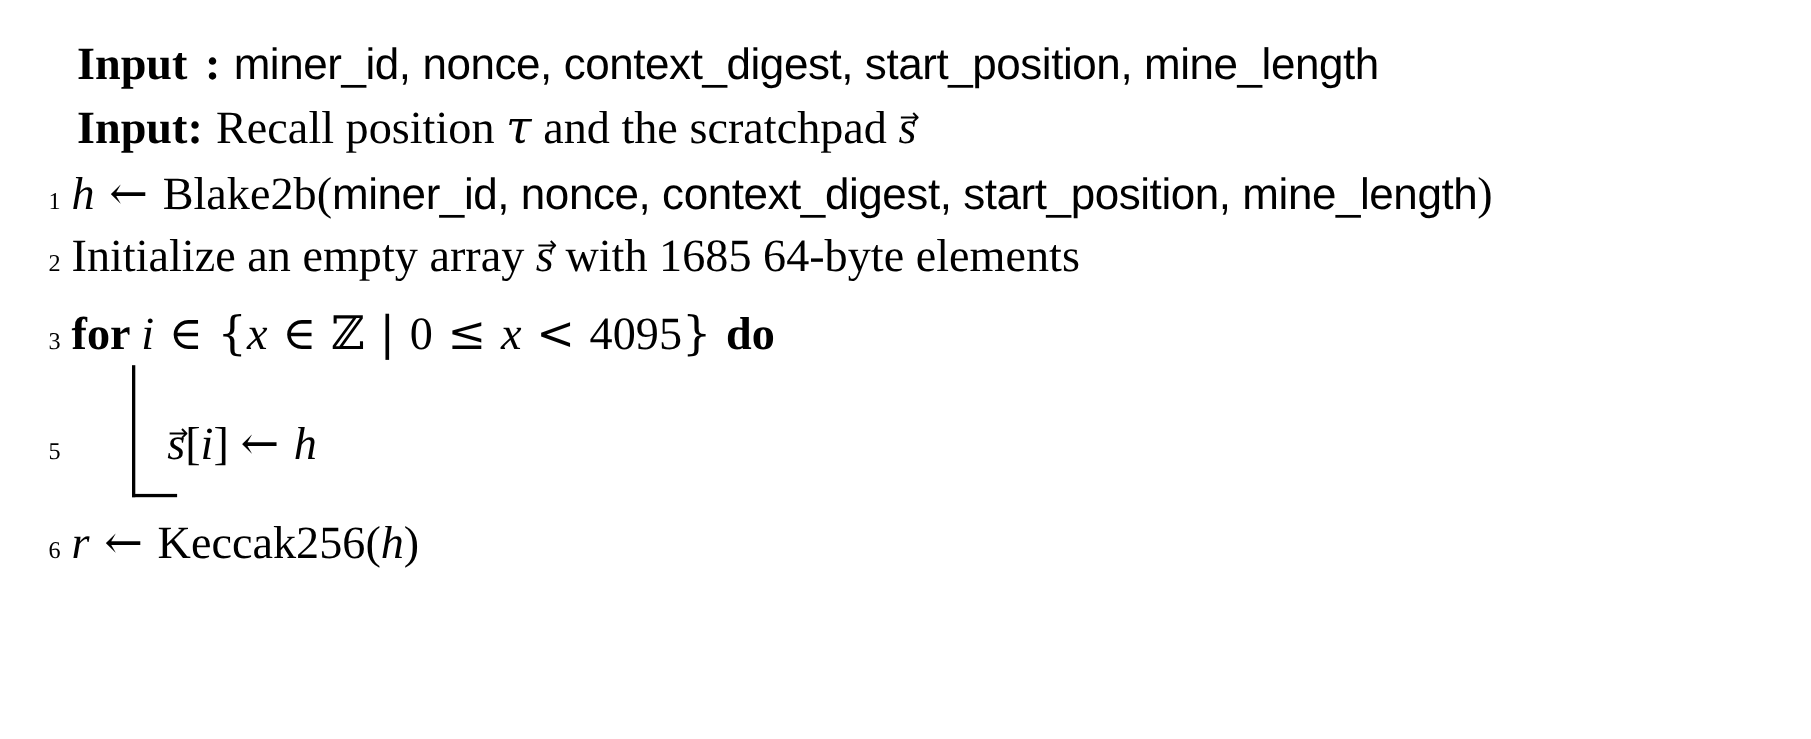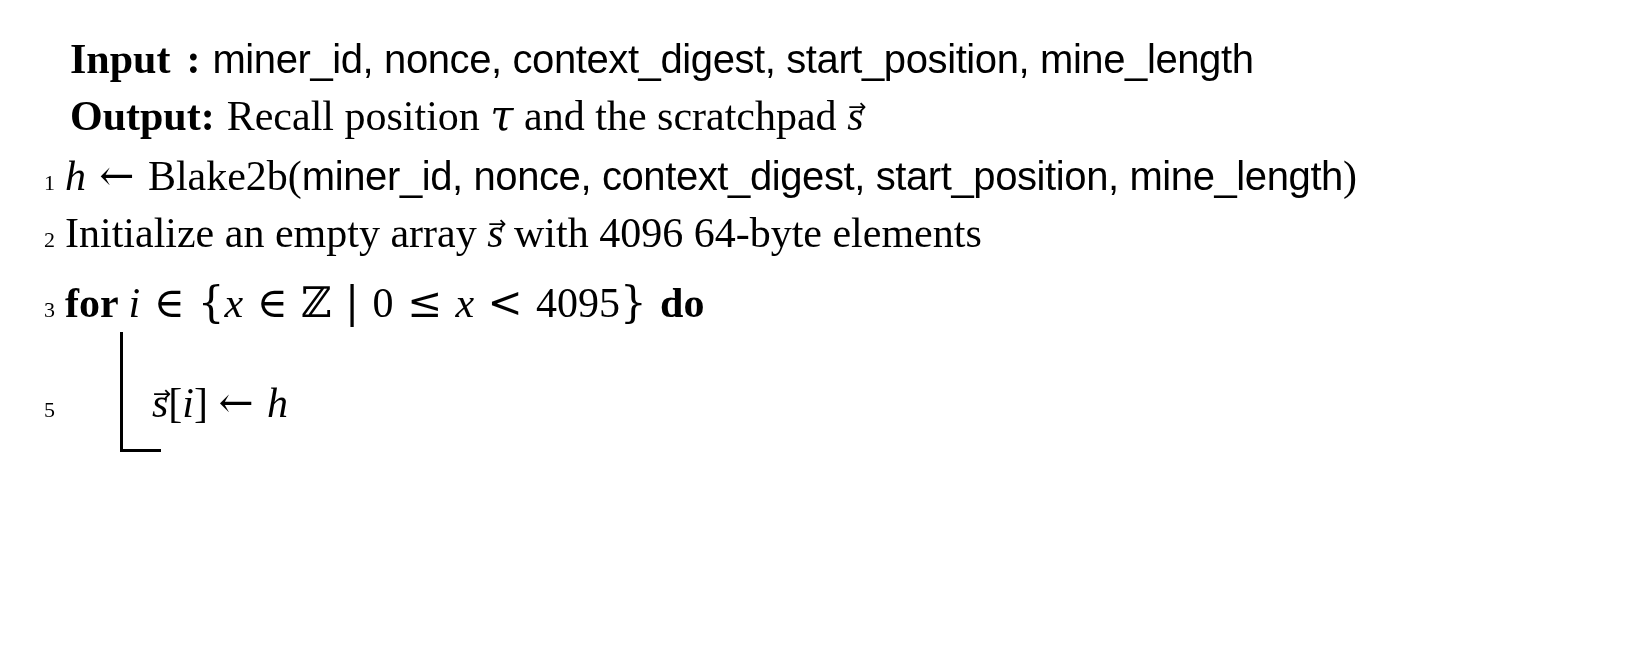--- a/index.html
+++ b/index.html
@@ -72,38 +72,41 @@
 </head>
 <body>
 
 <div class="canvas">
 
   <div class="line header" style="top:38px">
     <span class="bf">Input</span><span class="gap-input"></span><span class="bf">:</span><span class="sp-after-label"></span><span class="sf">miner_id, nonce, context_digest, start_position, mine_length</span>
   </div>
 
   <div class="line header" style="top:95px">
-    <span class="bf">Output:</span><span class="sp-after-label"></span><span class="rm">Recall position </span><span class="it sym">τ</span><span class="rm"> and the scratchpad </span><span class="vec"><span class="arr">→</span><span class="it">s</span></span>
+    <span class="bf">Input:</span><span class="sp-after-label"></span><span class="rm">Recall position </span><span class="it sym">τ</span><span class="rm"> and the scratchpad </span><span class="vec"><span class="arr">→</span><span class="it">s</span></span>
   </div>
 
   <div class="line" style="top:155px">
     <span class="lnum">1</span><span class="stmt"><span class="it">h</span><span class="sym"> ← </span><span class="rm">Blake2b(</span><span class="sf">miner_id, nonce, context_digest, start_position, mine_length</span><span class="rm">)</span></span>
   </div>
 
   <div class="line" style="top:212px">
-    <span class="lnum">2</span><span class="stmt"><span class="rm">Initialize an empty array </span><span class="vec"><span class="arr">→</span><span class="it">s</span></span><span class="rm"> with 4096 64-byte elements</span></span>
+    <span class="lnum">2</span><span class="stmt"><span class="rm">Initialize an empty array </span><span class="vec"><span class="arr">→</span><span class="it">s</span></span><span class="rm"> with 1685 64-byte elements</span></span>
   </div>
 
   <div class="line" style="top:282px">
     <span class="lnum">3</span><span class="stmt"><span class="bf">for </span><span class="it">i</span><span class="sym"> ∈ {</span><span class="it">x</span><span class="sym"> ∈ </span><span class="bb">ℤ</span><span class="sym"> | </span><span class="rm">0</span><span class="sym"> ≤ </span><span class="it">x</span><span class="sym"> &lt; </span><span class="rm">4095</span><span class="sym">} </span><span class="bf">do</span></span>
   </div>
 
   <div class="loop-bar"></div>
 
 
   <div class="line" style="top:382px">
     <span class="lnum">5</span><span class="stmt indent"><span class="vec"><span class="arr">→</span><span class="it">s</span></span><span class="rm">[</span><span class="it">i</span><span class="rm">] </span><span class="sym">← </span><span class="it">h</span></span>
   </div>
 
+  <div class="line" style="top:472px">
+    <span class="lnum">6</span><span class="stmt"><span class="it">r</span><span class="sym"> ← </span><span class="rm">Keccak256(</span><span class="it">h</span><span class="rm">)</span></span>
+  </div>
 
 
 
 </div>
 
 </body></html>

